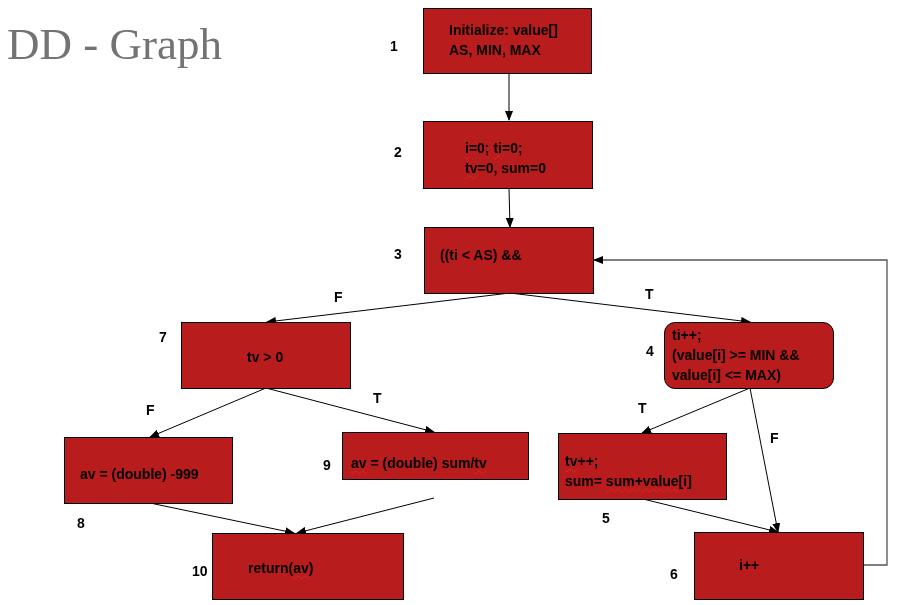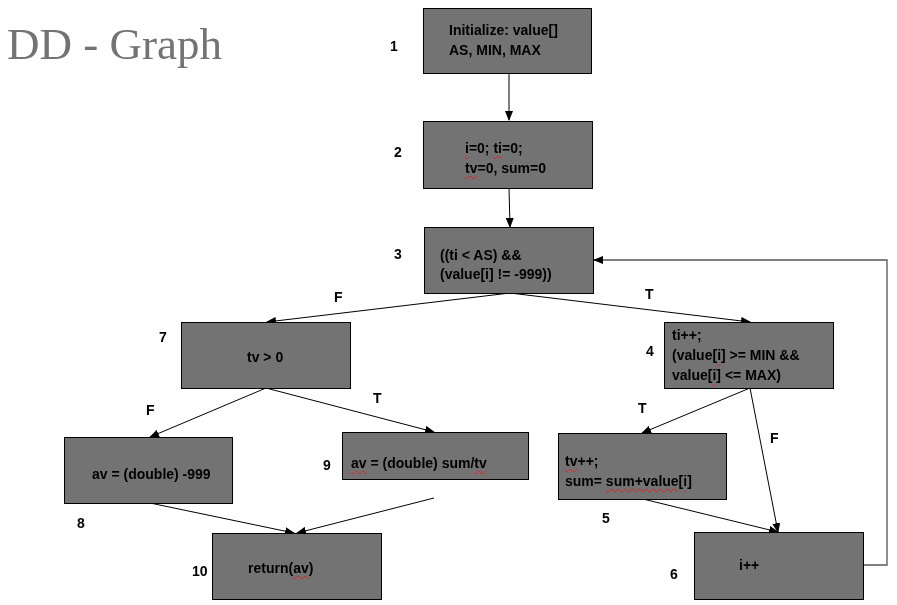--- a/index.html
+++ b/index.html
@@ -5,21 +5,21 @@
   html, body { margin: 0; padding: 0; background: #ffffff; }
   body { width: 897px; height: 605px; position: relative; overflow: hidden; }
   .title {
     position: absolute; left: 7px; top: 22px;
     font-family: "Liberation Serif", "DejaVu Serif", serif;
     font-size: 45px; color: #737373; line-height: 1;
   }
   svg.edges { position: absolute; left: 0; top: 0; }
   .node {
     position: absolute; box-sizing: border-box;
-    border: 1px solid #000; background: #737373;
+    border: 1px solid #000; background: #b91c1c;
     font-family: "Liberation Sans", "DejaVu Sans", sans-serif;
     font-weight: bold; font-size: 14px; color: #000; line-height: 20px;
   }
   .node .txt { position: absolute; white-space: pre; }
   .sq { text-decoration: underline wavy #d22; text-decoration-thickness: 1px; text-underline-offset: 2px; }
   .num {
     position: absolute;
     font-family: "Liberation Sans", "DejaVu Sans", sans-serif;
     font-weight: bold; font-size: 14px; color: #000;
   }
@@ -61,25 +61,24 @@
 <div class="num" style="left:390px;top:38px;">1</div>
 
 <div class="node" style="left:423px;top:121px;width:170px;height:68px;">
   <div class="txt" style="left:41px;top:16px;"><span class="sq">i</span>=0; <span class="sq">ti</span>=0;</div>
   <div class="txt" style="left:41px;top:36px;"><span class="sq">tv</span>=0, sum=0</div>
 </div>
 <div class="num" style="left:394px;top:144px;">2</div>
 
 <div class="node" style="left:424px;top:227px;width:170px;height:67px;">
   <div class="txt" style="left:15px;top:17px;">((ti &lt; AS) &amp;&amp;</div>
-  <div class="txt" style="left:15px;top:36px;">(value[i] != -999))</div>
 </div>
 <div class="num" style="left:394px;top:246px;">3</div>
 
-<div class="node" style="left:664px;top:322px;width:170px;height:67px;">
+<div class="node" style="left:664px;top:322px;width:170px;height:67px;border-radius:11px;">
   <div class="txt" style="left:7px;top:2px;">ti++;</div>
   <div class="txt" style="left:7px;top:22px;">(value[<span class="sq">i</span>] &gt;= MIN &amp;&amp;</div>
   <div class="txt" style="left:7px;top:42px;">value[<span class="sq">i</span>] &lt;= MAX)</div>
 </div>
 <div class="num" style="left:646px;top:343px;">4</div>
 
 <div class="node" style="left:558px;top:433px;width:169px;height:67px;">
   <div class="txt" style="left:6px;top:17px;text-align:center;"><span class="sq">tv</span>++;</div>
   <div class="txt" style="left:6px;top:37px;">sum= <span class="sq">sum+value[i]</span></div>
 </div>
@@ -89,30 +88,30 @@
   <div class="txt" style="left:44px;top:22px;">i++</div>
 </div>
 <div class="num" style="left:670px;top:566px;">6</div>
 
 <div class="node" style="left:181px;top:322px;width:170px;height:67px;">
   <div class="txt" style="left:65px;top:24px;">tv &gt; 0</div>
 </div>
 <div class="num" style="left:159px;top:329px;">7</div>
 
 <div class="node" style="left:64px;top:437px;width:169px;height:67px;">
-  <div class="txt" style="left:15px;top:26px;margin-left:12px;">av = (double) -999</div>
+  <div class="txt" style="left:15px;top:26px;">av = (double) -999</div>
 </div>
 <div class="num" style="left:77px;top:515px;">8</div>
 
 <div class="node" style="left:342px;top:432px;width:187px;height:48px;">
   <div class="txt" style="left:8px;top:20px;"><span class="sq">av</span> = (double) sum/<span class="sq">tv</span></div>
 </div>
 <div class="num" style="left:323px;top:457px;">9</div>
 
-<div class="node" style="left:212px;top:533px;width:170px;height:67px;">
+<div class="node" style="left:212px;top:533px;width:192px;height:67px;">
   <div class="txt" style="left:35px;top:24px;">return(<span class="sq">av</span>)</div>
 </div>
 <div class="num" style="left:192px;top:563px;">10</div>
 
 <div class="lbl" style="left:334px;top:289px;">F</div>
 <div class="lbl" style="left:645px;top:286px;">T</div>
 <div class="lbl" style="left:146px;top:402px;">F</div>
 <div class="lbl" style="left:373px;top:390px;">T</div>
 <div class="lbl" style="left:638px;top:400px;">T</div>
 <div class="lbl" style="left:770px;top:430px;">F</div>

